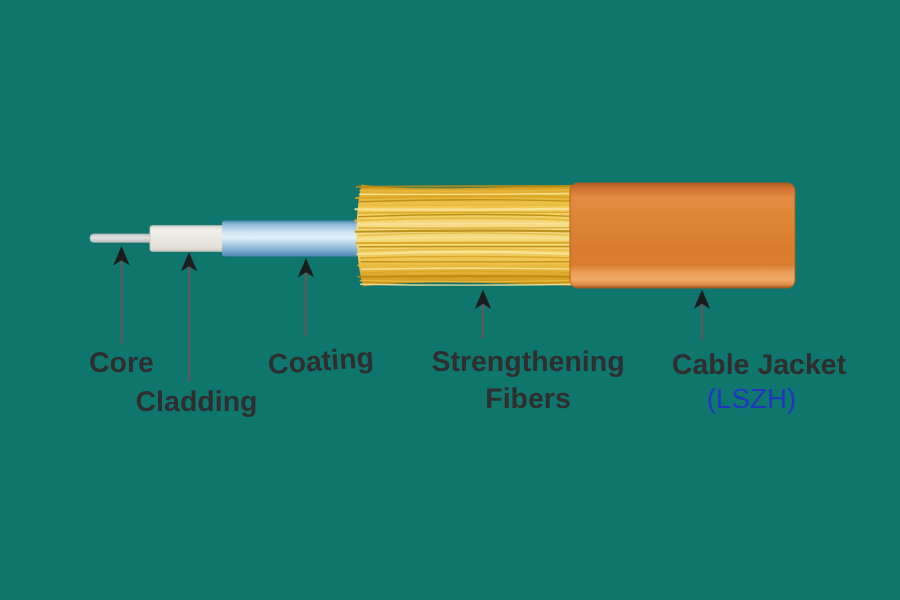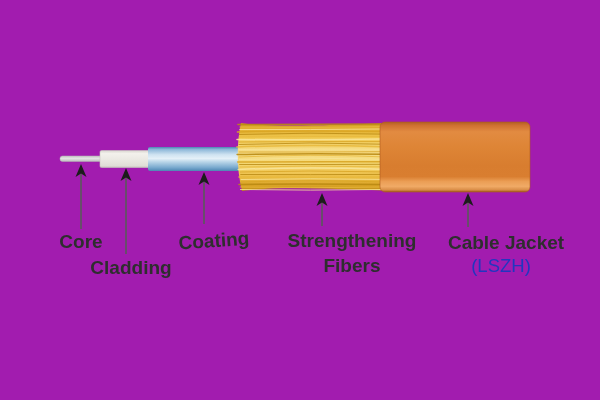--- a/index.html
+++ b/index.html
@@ -7,21 +7,21 @@
     padding: 0;
     width: 600px;
     height: 400px;
     background: #ffffff;
     overflow: hidden;
   }
   .stage {
     position: relative;
     width: 600px;
     height: 400px;
-    background: #a21caf;
+    background: #0f766e;
   }
   svg text {
     font-family: "Liberation Sans", sans-serif;
     font-weight: 700;
     font-size: 19px;
   }
   svg text.lszh {
     font-weight: 400;
     font-size: 18.5px;
   }

